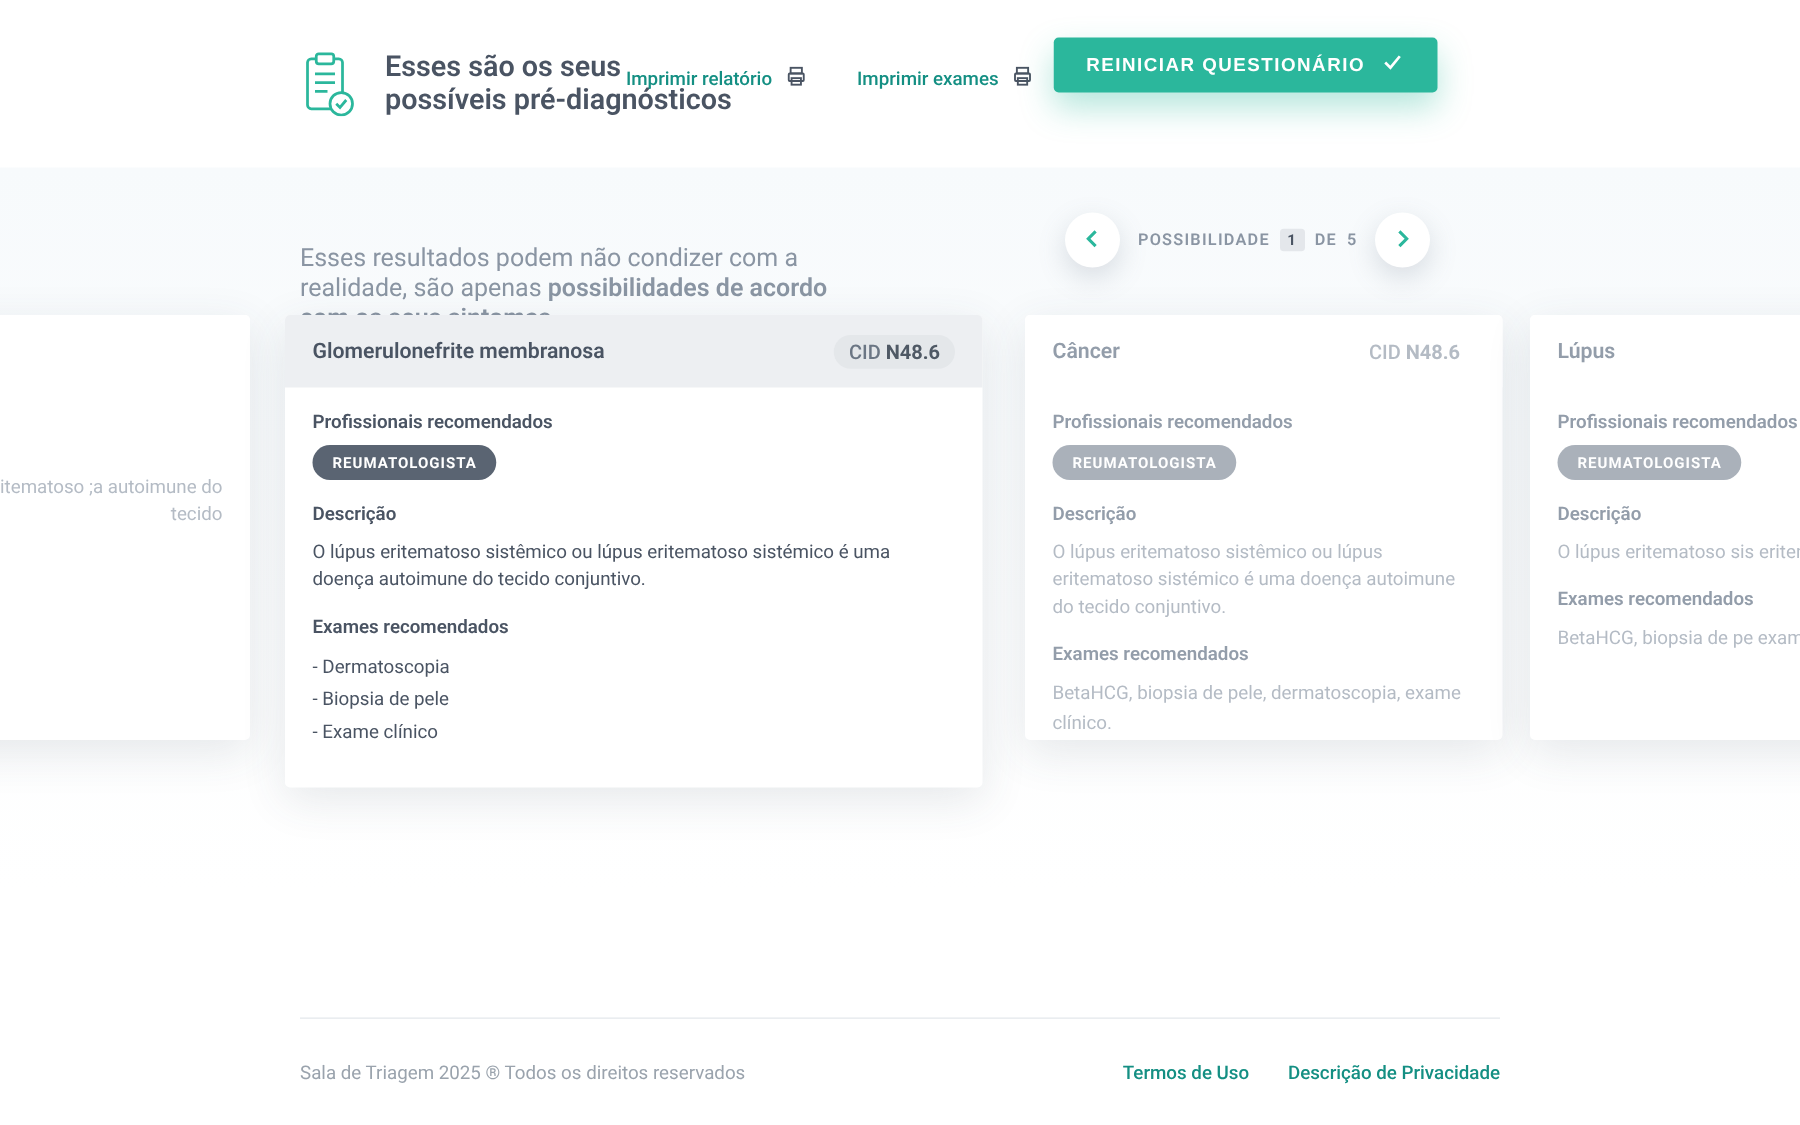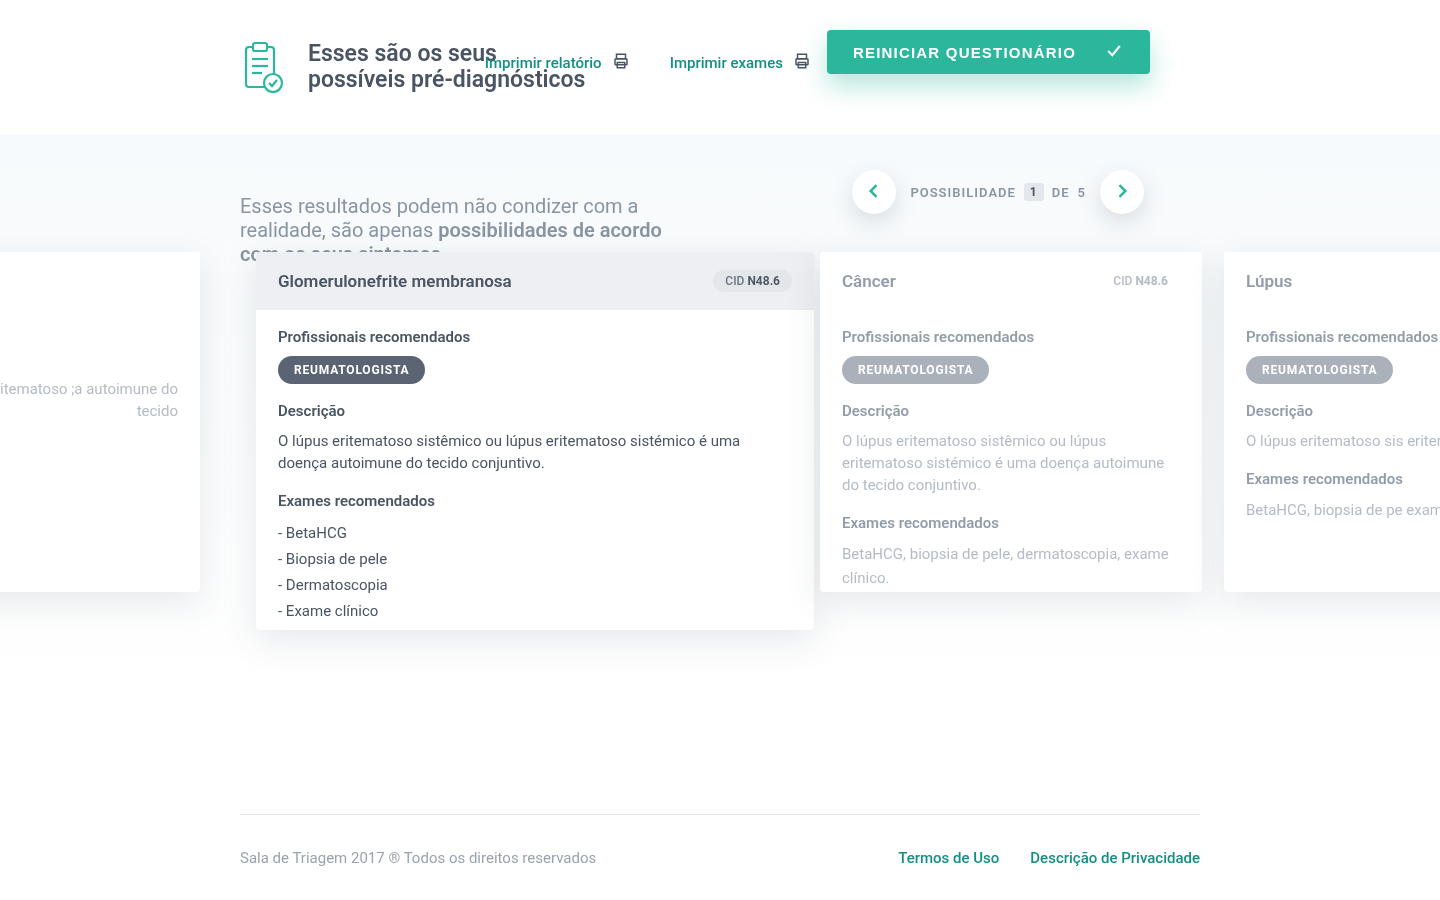--- a/index.html
+++ b/index.html
@@ -18,55 +18,55 @@
 html,body{margin:0;padding:0;width:1440px;height:900px;font-family:"Segoe UI",Roboto,"Helvetica Neue",Arial,sans-serif;background:#fff;overflow:hidden;}
 
 
 .topbar{height:134px;background:#fff;display:flex;align-items:center;padding:0 0 0 240px;position:relative;}
 .clipboard-icon{width:44px;height:52px;margin-right:24px;flex:none;}
 .page-title{font-size:23px;line-height:26px;font-weight:600;color:var(--slate);margin:0;}
 .top-actions{position:absolute;right:290px;top:30px;display:flex;align-items:flex-end;gap:16px;}
 .print-links{display:flex;gap:40px;align-items:center;}
 .print-link{display:flex;align-items:center;gap:10px;color:var(--teal-dark);font-size:15px;font-weight:500;cursor:pointer;}
 .print-link svg{width:18px;height:18px;}
-.restart-btn{background:var(--teal);color:#fff;border:none;height:44px;padding:0 26px;font-size:15px;font-weight:600;letter-spacing:1.2px;border-radius:4px;display:flex;align-items:center;gap:28px;cursor:pointer;box-shadow:0 12px 26px rgba(43,183,156,0.35);justify-content:space-between;}
+.restart-btn{background:var(--teal);color:#fff;border:none;height:44px;padding:0 26px;font-size:15px;font-weight:600;letter-spacing:1.2px;border-radius:4px;display:flex;align-items:center;gap:12px;cursor:pointer;box-shadow:0 12px 26px rgba(43,183,156,0.35);justify-content:space-between;}
 .restart-btn svg{width:20px;height:20px;}
 
 
 .band{background:linear-gradient(180deg,var(--bg) 0%,#fff 85%);height:680px;position:relative;}
 .band-inner{padding:40px 0 0 240px;}
 .disclaimer{color:var(--slate-light);font-size:20px;line-height:24px;max-width:460px;}
 .disclaimer b{color:var(--slate-light);font-weight:600;}
 
 
 .pager{position:absolute;top:36px;right:296px;display:flex;align-items:center;gap:14px;}
 .pager .nav-btn{width:44px;height:44px;border-radius:50%;background:#fff;border:none;display:flex;align-items:center;justify-content:center;cursor:pointer;box-shadow:0 8px 22px rgba(100,115,130,0.22);}
 .pager .nav-btn svg{width:20px;height:20px;}
 .pager-label{font-size:13px;letter-spacing:1px;color:var(--slate-light);font-weight:600;display:flex;align-items:center;gap:8px;}
 .pager-count{background:#E4E7EB;color:var(--slate);border-radius:3px;padding:2px 6px;font-size:12px;font-weight:700;}
 
 
 .carousel{position:absolute;top:118px;left:0;width:1440px;height:520px;overflow:visible;}
 .card{position:absolute;background:#fff;border-radius:4px;box-shadow:0 10px 36px rgba(60,75,90,0.12);top:0;}
-.card.main{left:256px;width:558px;height:378px;}
+.card.main{left:228px;width:558px;height:378px;}
 .card.side{height:340px;width:382px;}
 .card.side.prev{right:1240px;width:400px;}
 .card.side.next1{left:820px;}
 .card.side.next2{left:1224px;width:400px;}
 .card.side .card-head,.card.side .card-body{opacity:0.92;}
 .card.side.prev .card-head,.card.side.prev .card-body,
 .card.side.next1 .card-head,.card.side.next1 .card-body,
 .card.side.next2 .card-head,.card.side.next2 .card-body{color:var(--slate-lighter);}
 
 .card-head{height:58px;display:flex;align-items:center;justify-content:space-between;padding:0 22px;border-radius:4px 4px 0 0;}
 .card.main .card-head{background:var(--card-head);}
 .card.side .card-head{background:#fff;}
 .card-title{font-size:17px;font-weight:600;color:var(--slate);}
 .card.side .card-title{color:var(--slate-light);}
-.cid-pill{font-size:12px;background:#E4E7EA;color:#6B7684;border-radius:14px;padding:4px 12px;font-weight:500;}
+.cid-pill{font-size:16px;background:#E4E7EA;color:#6B7684;border-radius:14px;padding:4px 12px;font-weight:500;}
 .cid-pill b{font-weight:700;color:#4F5965;}
 .card.side .cid-pill{background:transparent;color:var(--slate-lighter);}
 .card.side .cid-pill b{color:var(--slate-lighter);}
 
 .card-body{padding:18px 22px 0;font-size:15px;}
 .sec-label{font-weight:600;color:var(--slate);margin:0 0 10px;font-size:15px;}
 .card.side .sec-label{color:var(--slate-light);}
 .pill{display:inline-block;padding:7px 16px;border-radius:18px;font-size:12px;font-weight:700;letter-spacing:0.8px;color:#fff;}
 .card.main .pill{background:var(--pill-dark);}
 .card.side .pill{background:var(--pill-gray);}
@@ -193,23 +193,22 @@
           <span class="card-title">Glomerulonefrite membranosa</span>
           <span class="cid-pill"><span>CID </span><b>N48.6</b></span>
         </div>
         <div class="card-body">
           <p class="sec-label">Profissionais recomendados</p>
           <span class="pill">REUMATOLOGISTA</span>
           <div class="spacer"></div>
           <p class="sec-label">Descrição</p>
           <p class="desc">O lúpus eritematoso sistêmico ou lúpus eritematoso sistémico é uma doença autoimune do tecido conjuntivo.</p>
           <p class="sec-label">Exames recomendados</p>
-          <div class="exam-line">- BetaHCG</div>
+          <div class="exam-line">- Dermatoscopia</div>
           <div class="exam-line">- Biopsia de pele</div>
-          <div class="exam-line">- Dermatoscopia</div>
           <div class="exam-line">- Exame clínico</div>
         </div>
       </div>
 
       <div class="card side next1">
         <div class="card-head">
           <span class="card-title">Câncer</span>
           <span class="cid-pill"><span>CID </span><b>N48.6</b></span>
         </div>
         <div class="card-body">
@@ -236,21 +235,21 @@
           <p class="sec-label">Exames recomendados</p>
           <div class="exam-line" style="white-space:nowrap;overflow:hidden;">BetaHCG, biopsia de pe exame clínico.</div>
         </div>
       </div>
 
     </div>
   </div>
 
   <div class="footer">
     <div class="footer-inner">
-      <span class="copyright">Sala de Triagem 2017 ® Todos os direitos reservados</span>
+      <span class="copyright">Sala de Triagem 2025 ® Todos os direitos reservados</span>
       <div class="footer-links">
         <span>Termos de Uso</span>
         <span>Descrição de Privacidade</span>
       </div>
     </div>
   </div>
 
 </div>
 
 </body></html>

